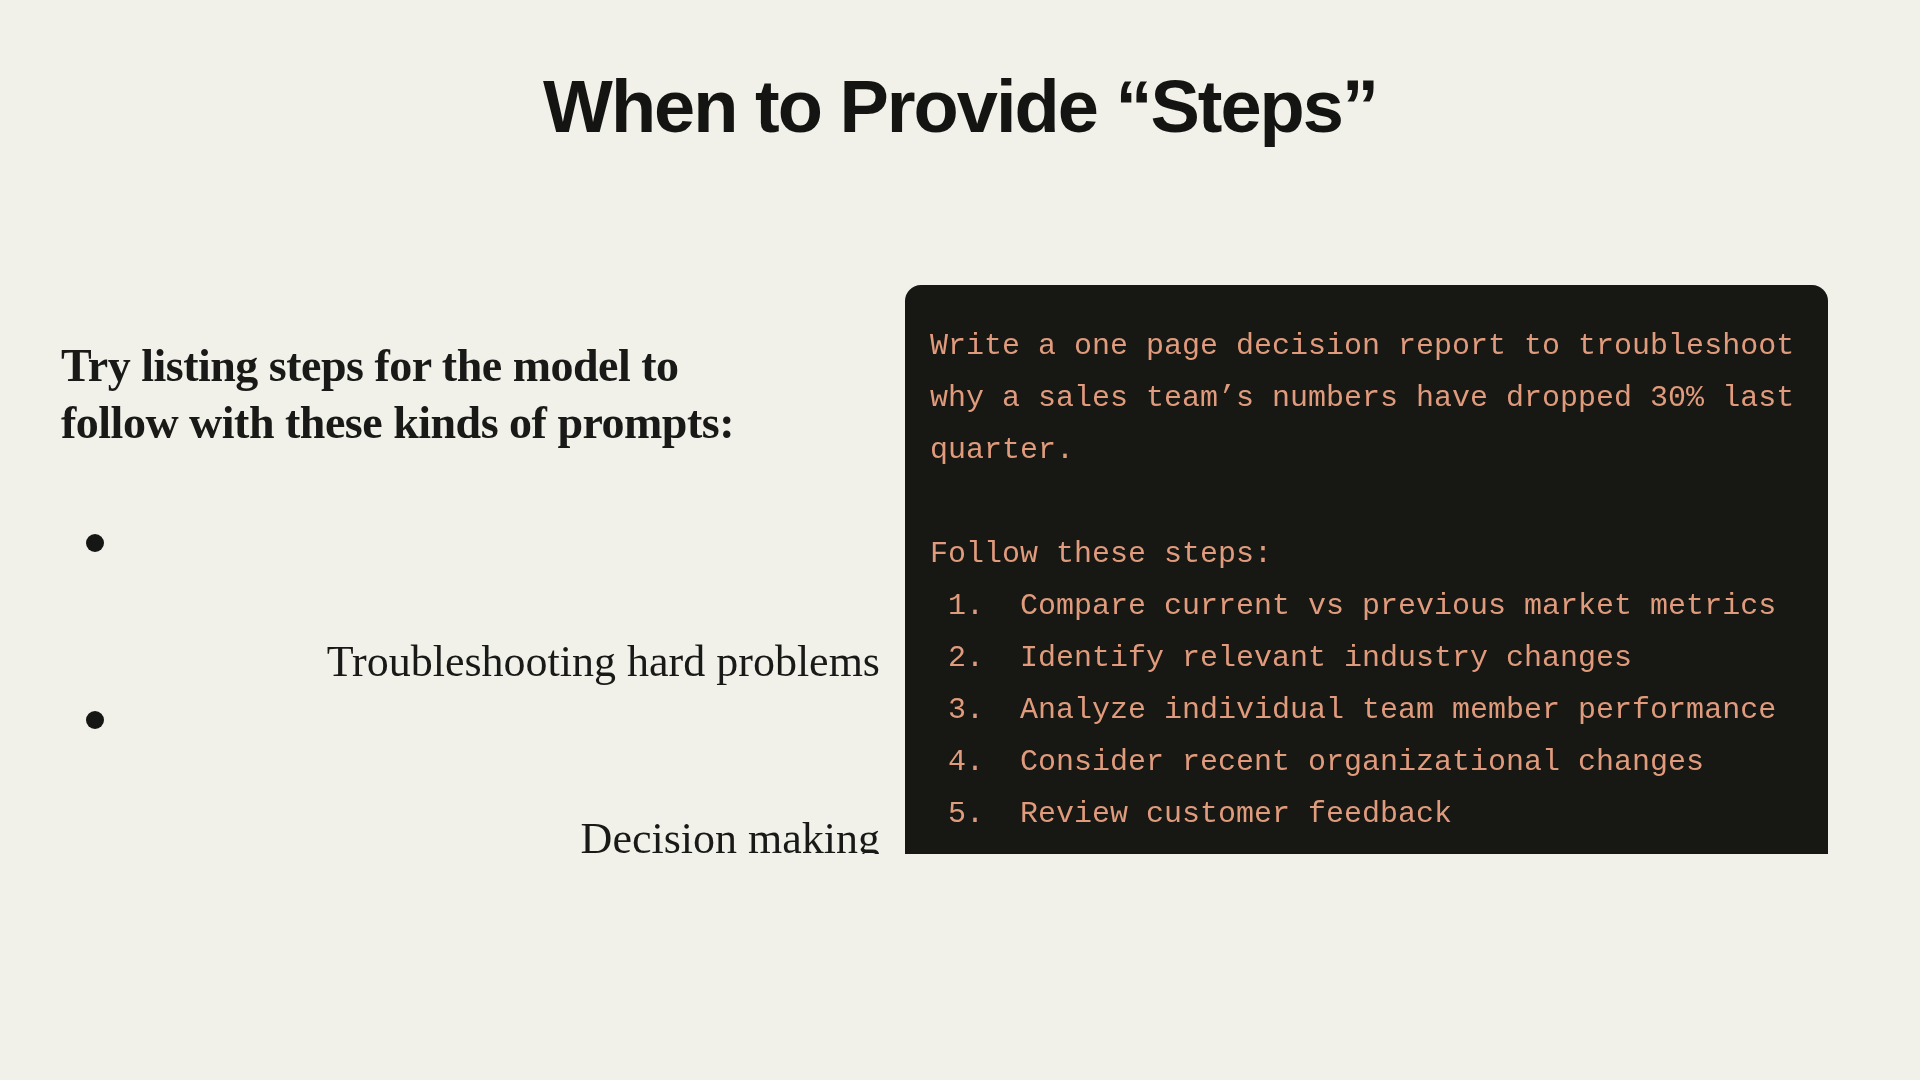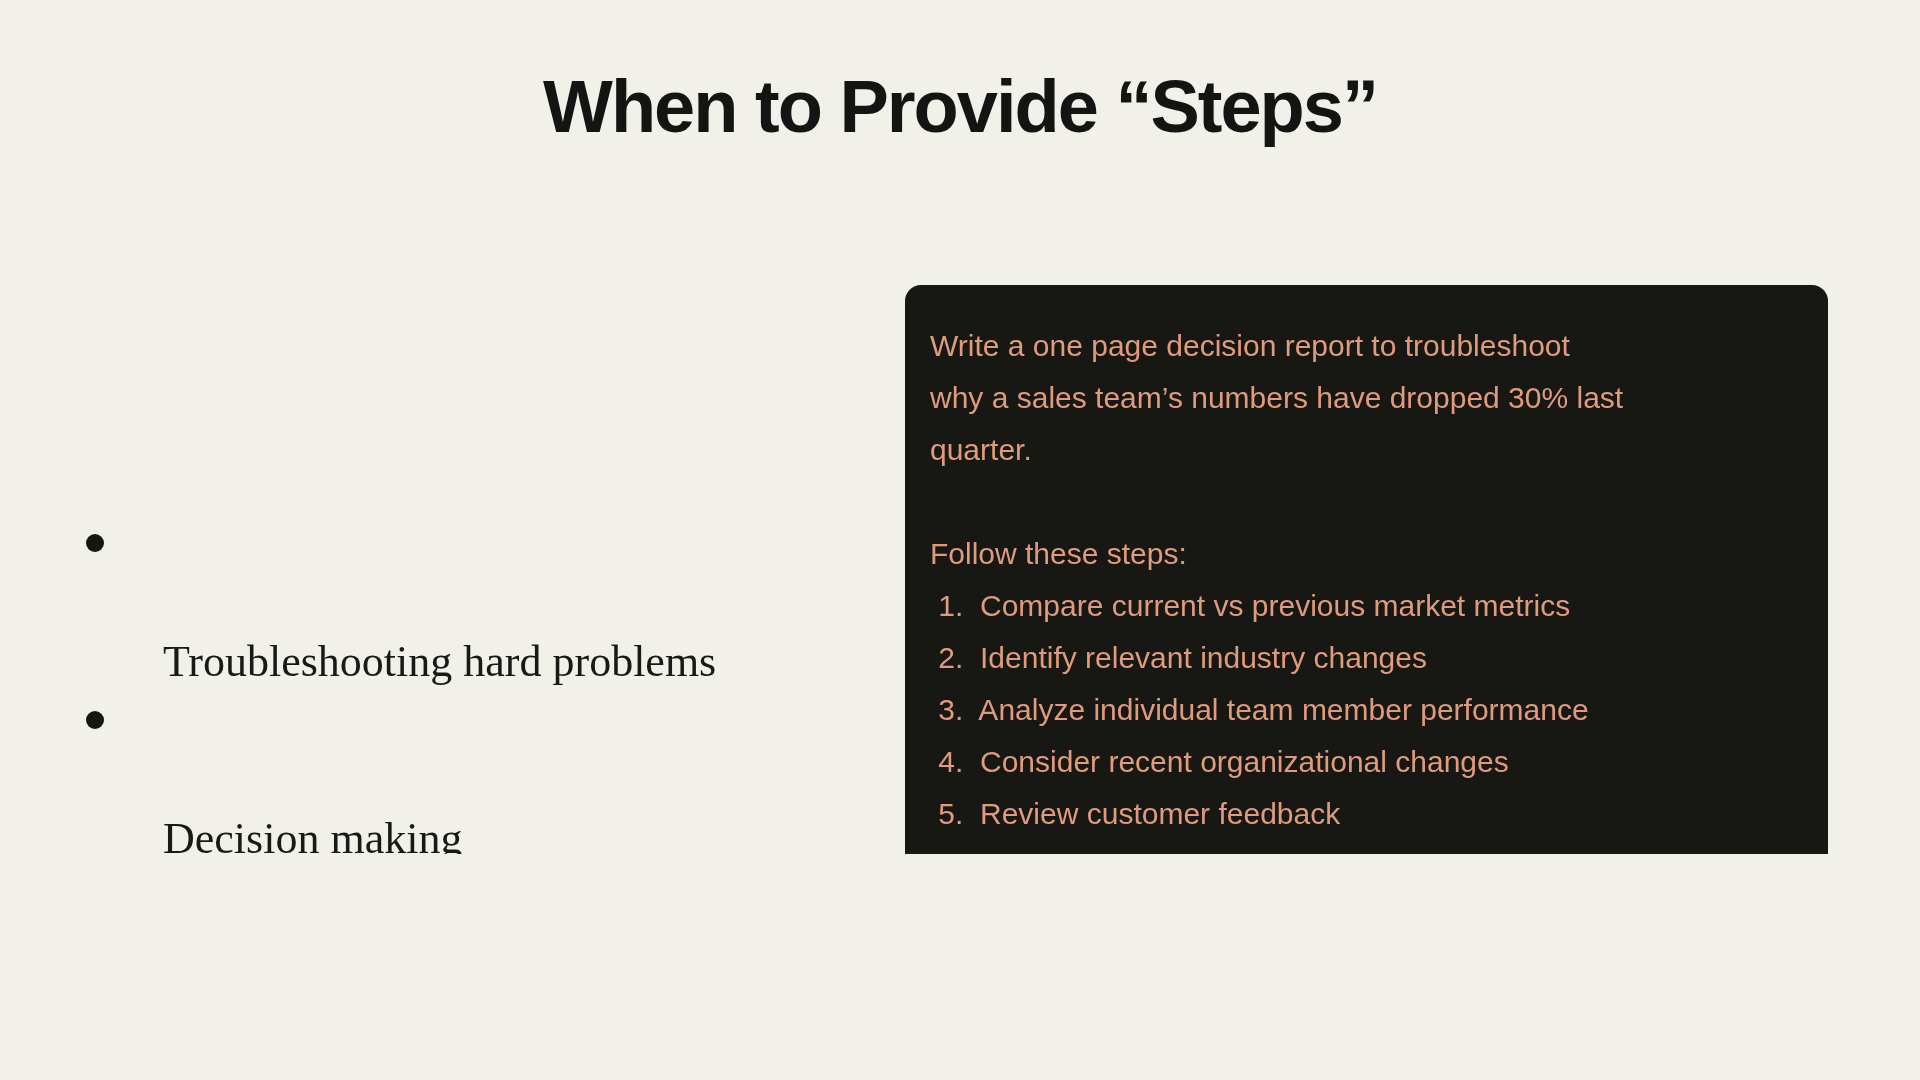--- a/index.html
+++ b/index.html
@@ -18,51 +18,53 @@
     font-size:46px;line-height:57px;letter-spacing:-0.5px;color:#191917;
     white-space:pre-line;
   }
   .bullets{
     position:absolute;left:60px;top:514px;width:820px;
     margin:0;padding:0;list-style:none;
   }
   .bullets li{
     position:relative;padding-left:103px;
     font-family:"Liberation Serif","DejaVu Serif",serif;
-    font-size:44px;line-height:59px;color:#191917;white-space:pre-line;
+    font-size:44px;line-height:59px;color:#191917;white-space:pre-line;text-align:right;
   }
   .bullets .dot{
     position:absolute;left:26px;top:20px;width:18px;height:18px;
     border-radius:50%;background:#161614;
   }
   .code{
     position:absolute;left:905px;top:285px;width:923px;height:603px;
     box-sizing:border-box;background:#171713;border-radius:16px;
     padding:35px 25px;color:#e09b7d;
-    font-family:Liberation Sans, sans-serif;font-size:30px;
+    font-family:Liberation Mono, monospace;font-size:30px;
   }
   .code .line{height:52px;line-height:52px;white-space:pre;overflow:hidden;}
   .logo{
     position:absolute;left:98px;top:982px;
     font-weight:700;font-size:26px;letter-spacing:2.5px;color:#6b6b62;
   }
   .watermark{
     position:absolute;right:26px;top:1012px;
     font-size:44px;color:#fdfdfa;letter-spacing:1px;
     font-family:"DejaVu Sans",sans-serif;
     text-shadow:-2px -2px 2px rgba(95,85,74,0.70), 1px 1px 1px rgba(255,255,255,0.55);
   }
 </style>
 </head>
 <body>
 
 <div class="slide">
 
   <h1 class="title">When to Provide “Steps”</h1>
 
+  <div class="intro">Try listing steps for the model to
+follow with these kinds of prompts:</div>
 
   <ul class="bullets">
     <li>
       <span class="dot"></span>
       <span>Troubleshooting hard problems</span>
     </li>
     <li>
       <span class="dot"></span>
       <span>Decision making</span>
     </li>

